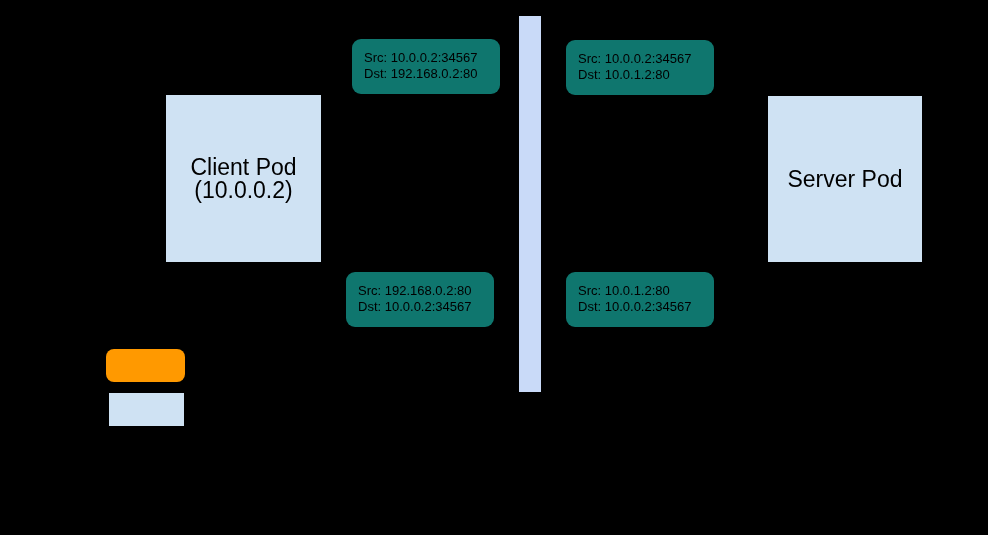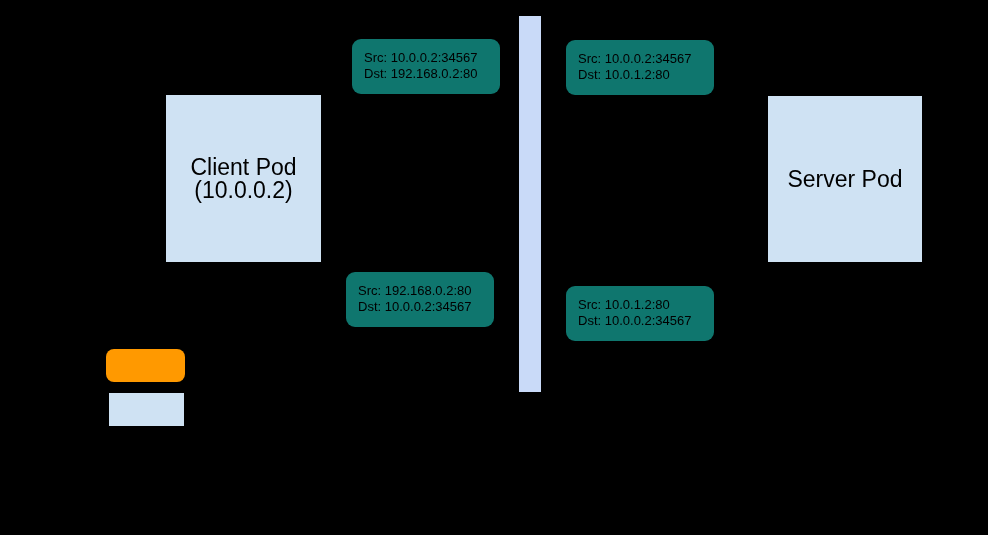--- a/index.html
+++ b/index.html
@@ -51,21 +51,21 @@
     box-sizing: border-box;
     padding: 11px 8px 0 12px;
     font-size: 13px;
     line-height: 16px;
     color: #000000;
     white-space: nowrap;
   }
   .packet-1 { left: 352px; top: 39px;  }
   .packet-2 { left: 566px; top: 40px;  }
   .packet-3 { left: 334px; top: 272px; margin-left: 12px; }
-  .packet-4 { left: 566px; top: 272px; margin-top: 14px; }
+  .packet-4 { left: 566px; top: 272px; }
 
   
   .legend-swatch { position: absolute; }
   .legend-packet {
     left: 106px; top: 349px;
     width: 79px; height: 33px;
     background: #ff9900;
     border-radius: 8px;
   }
   .legend-pod {

